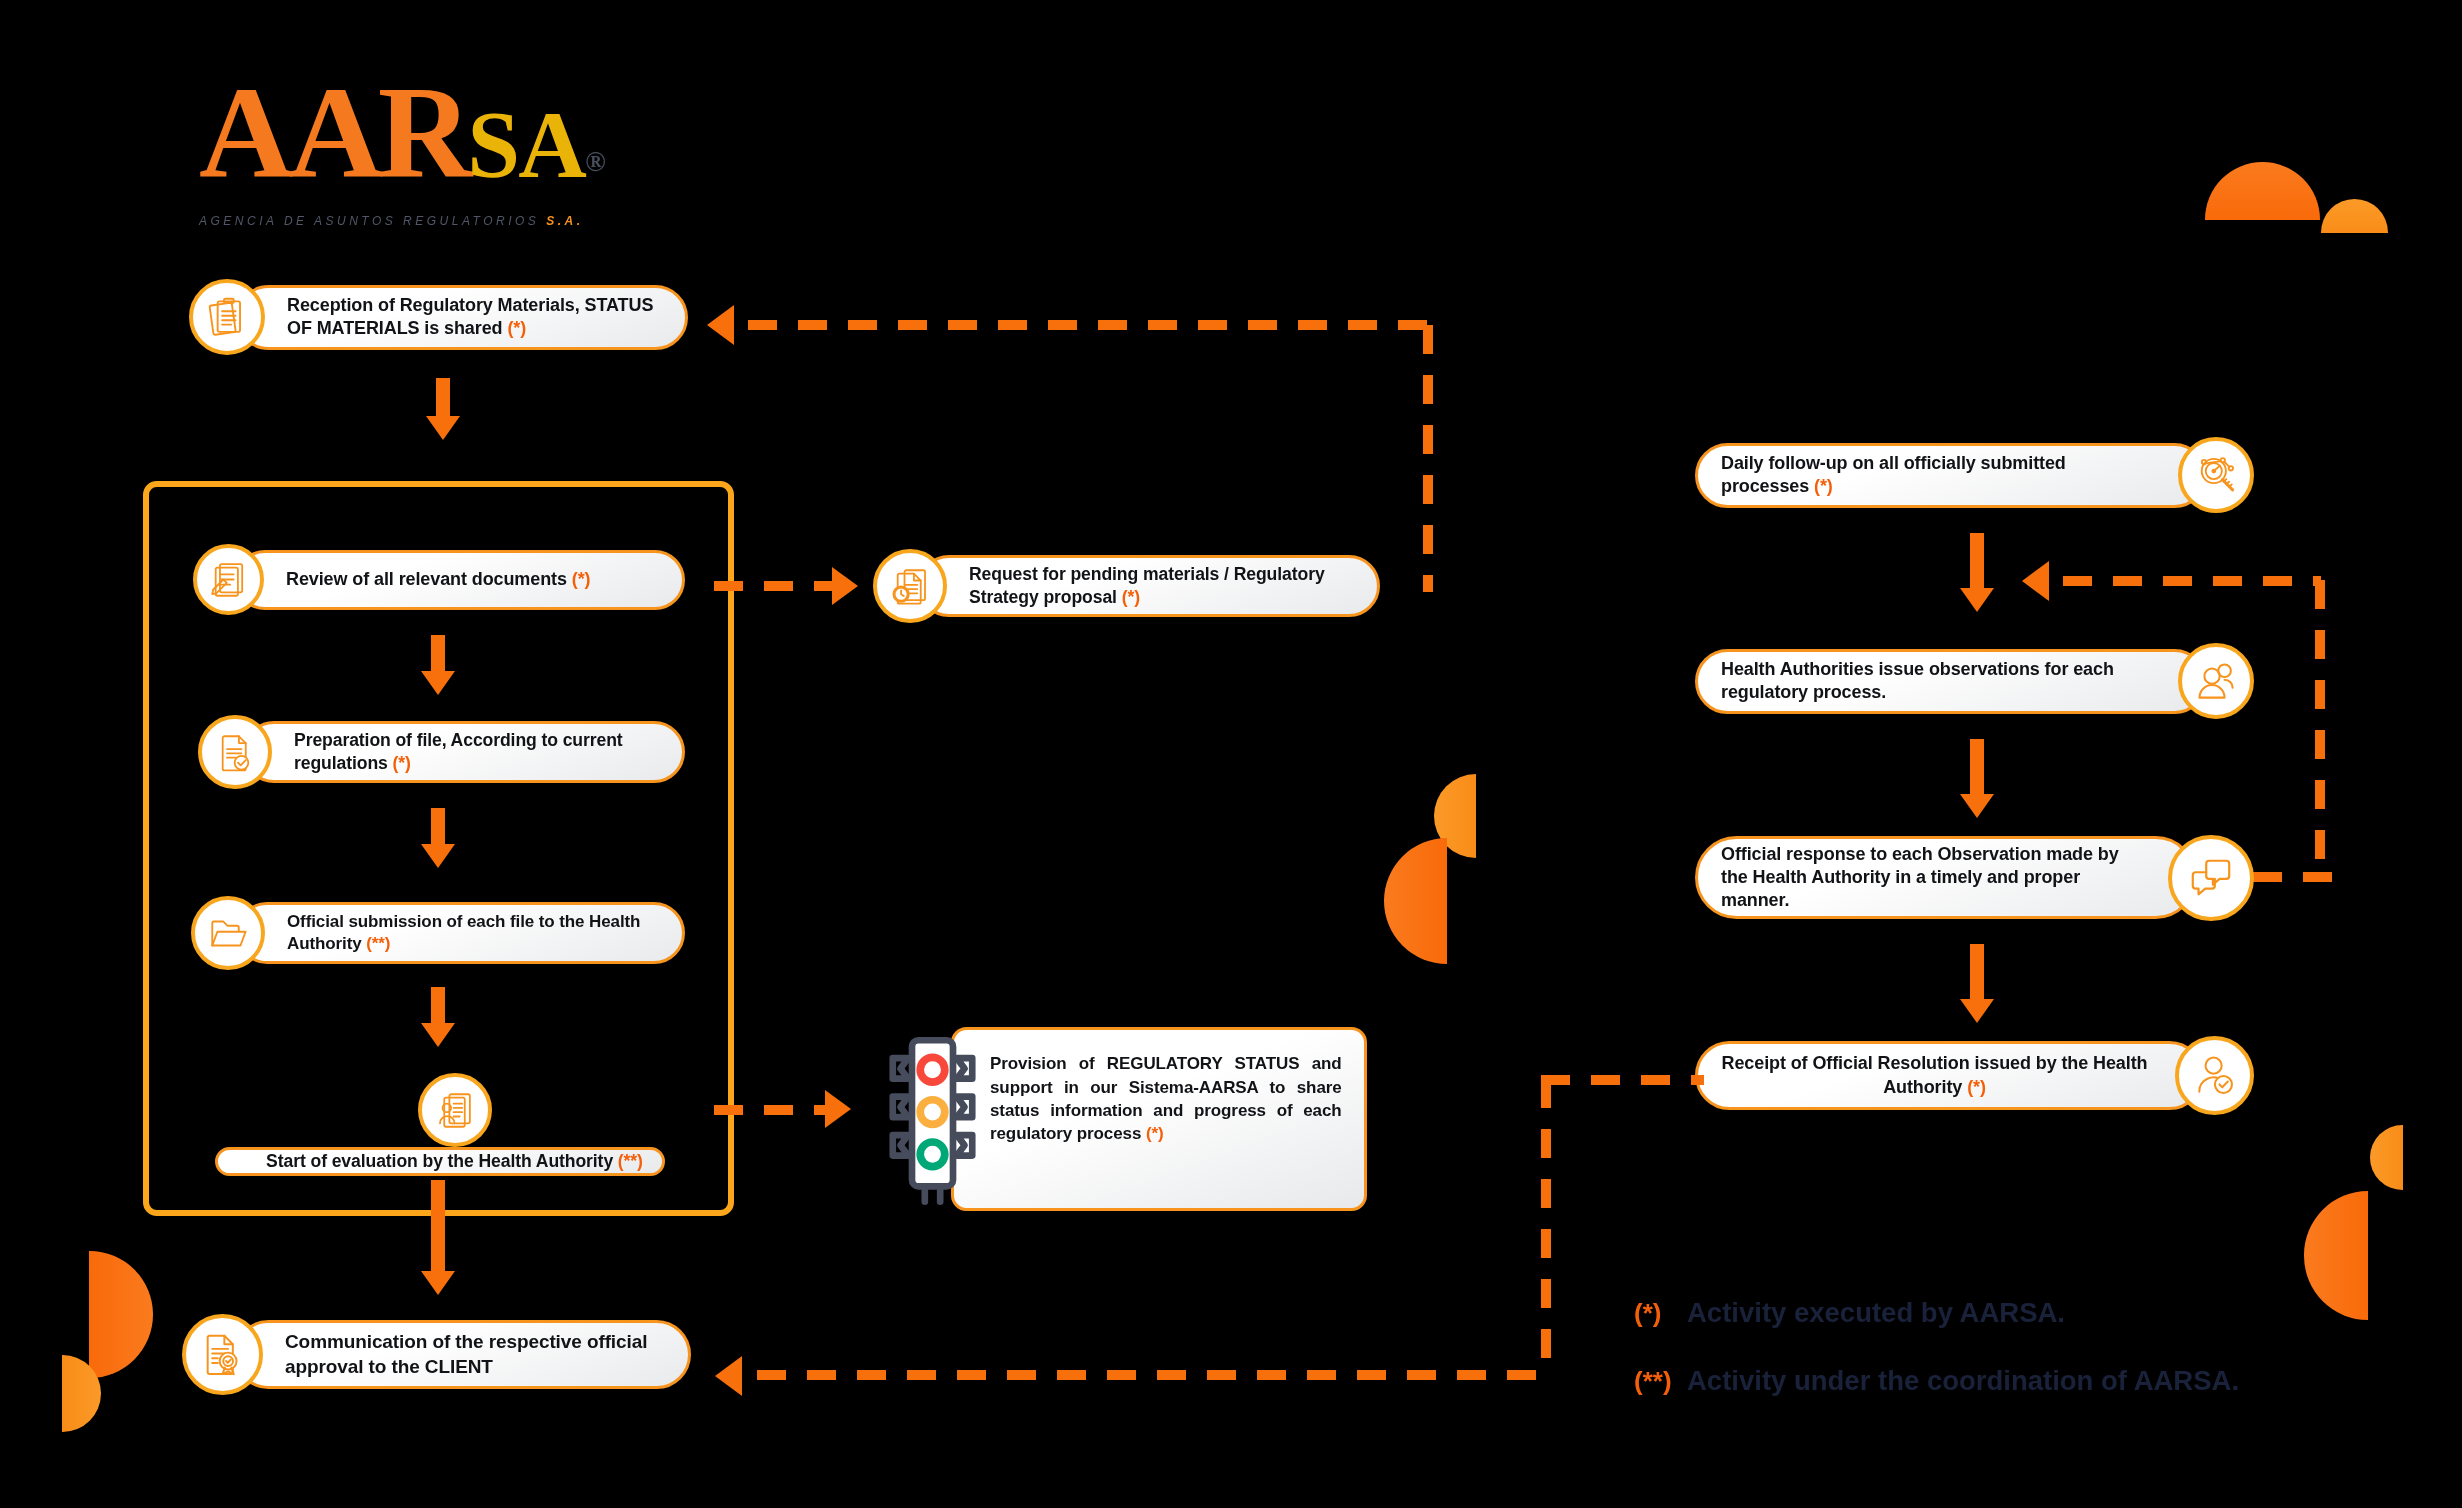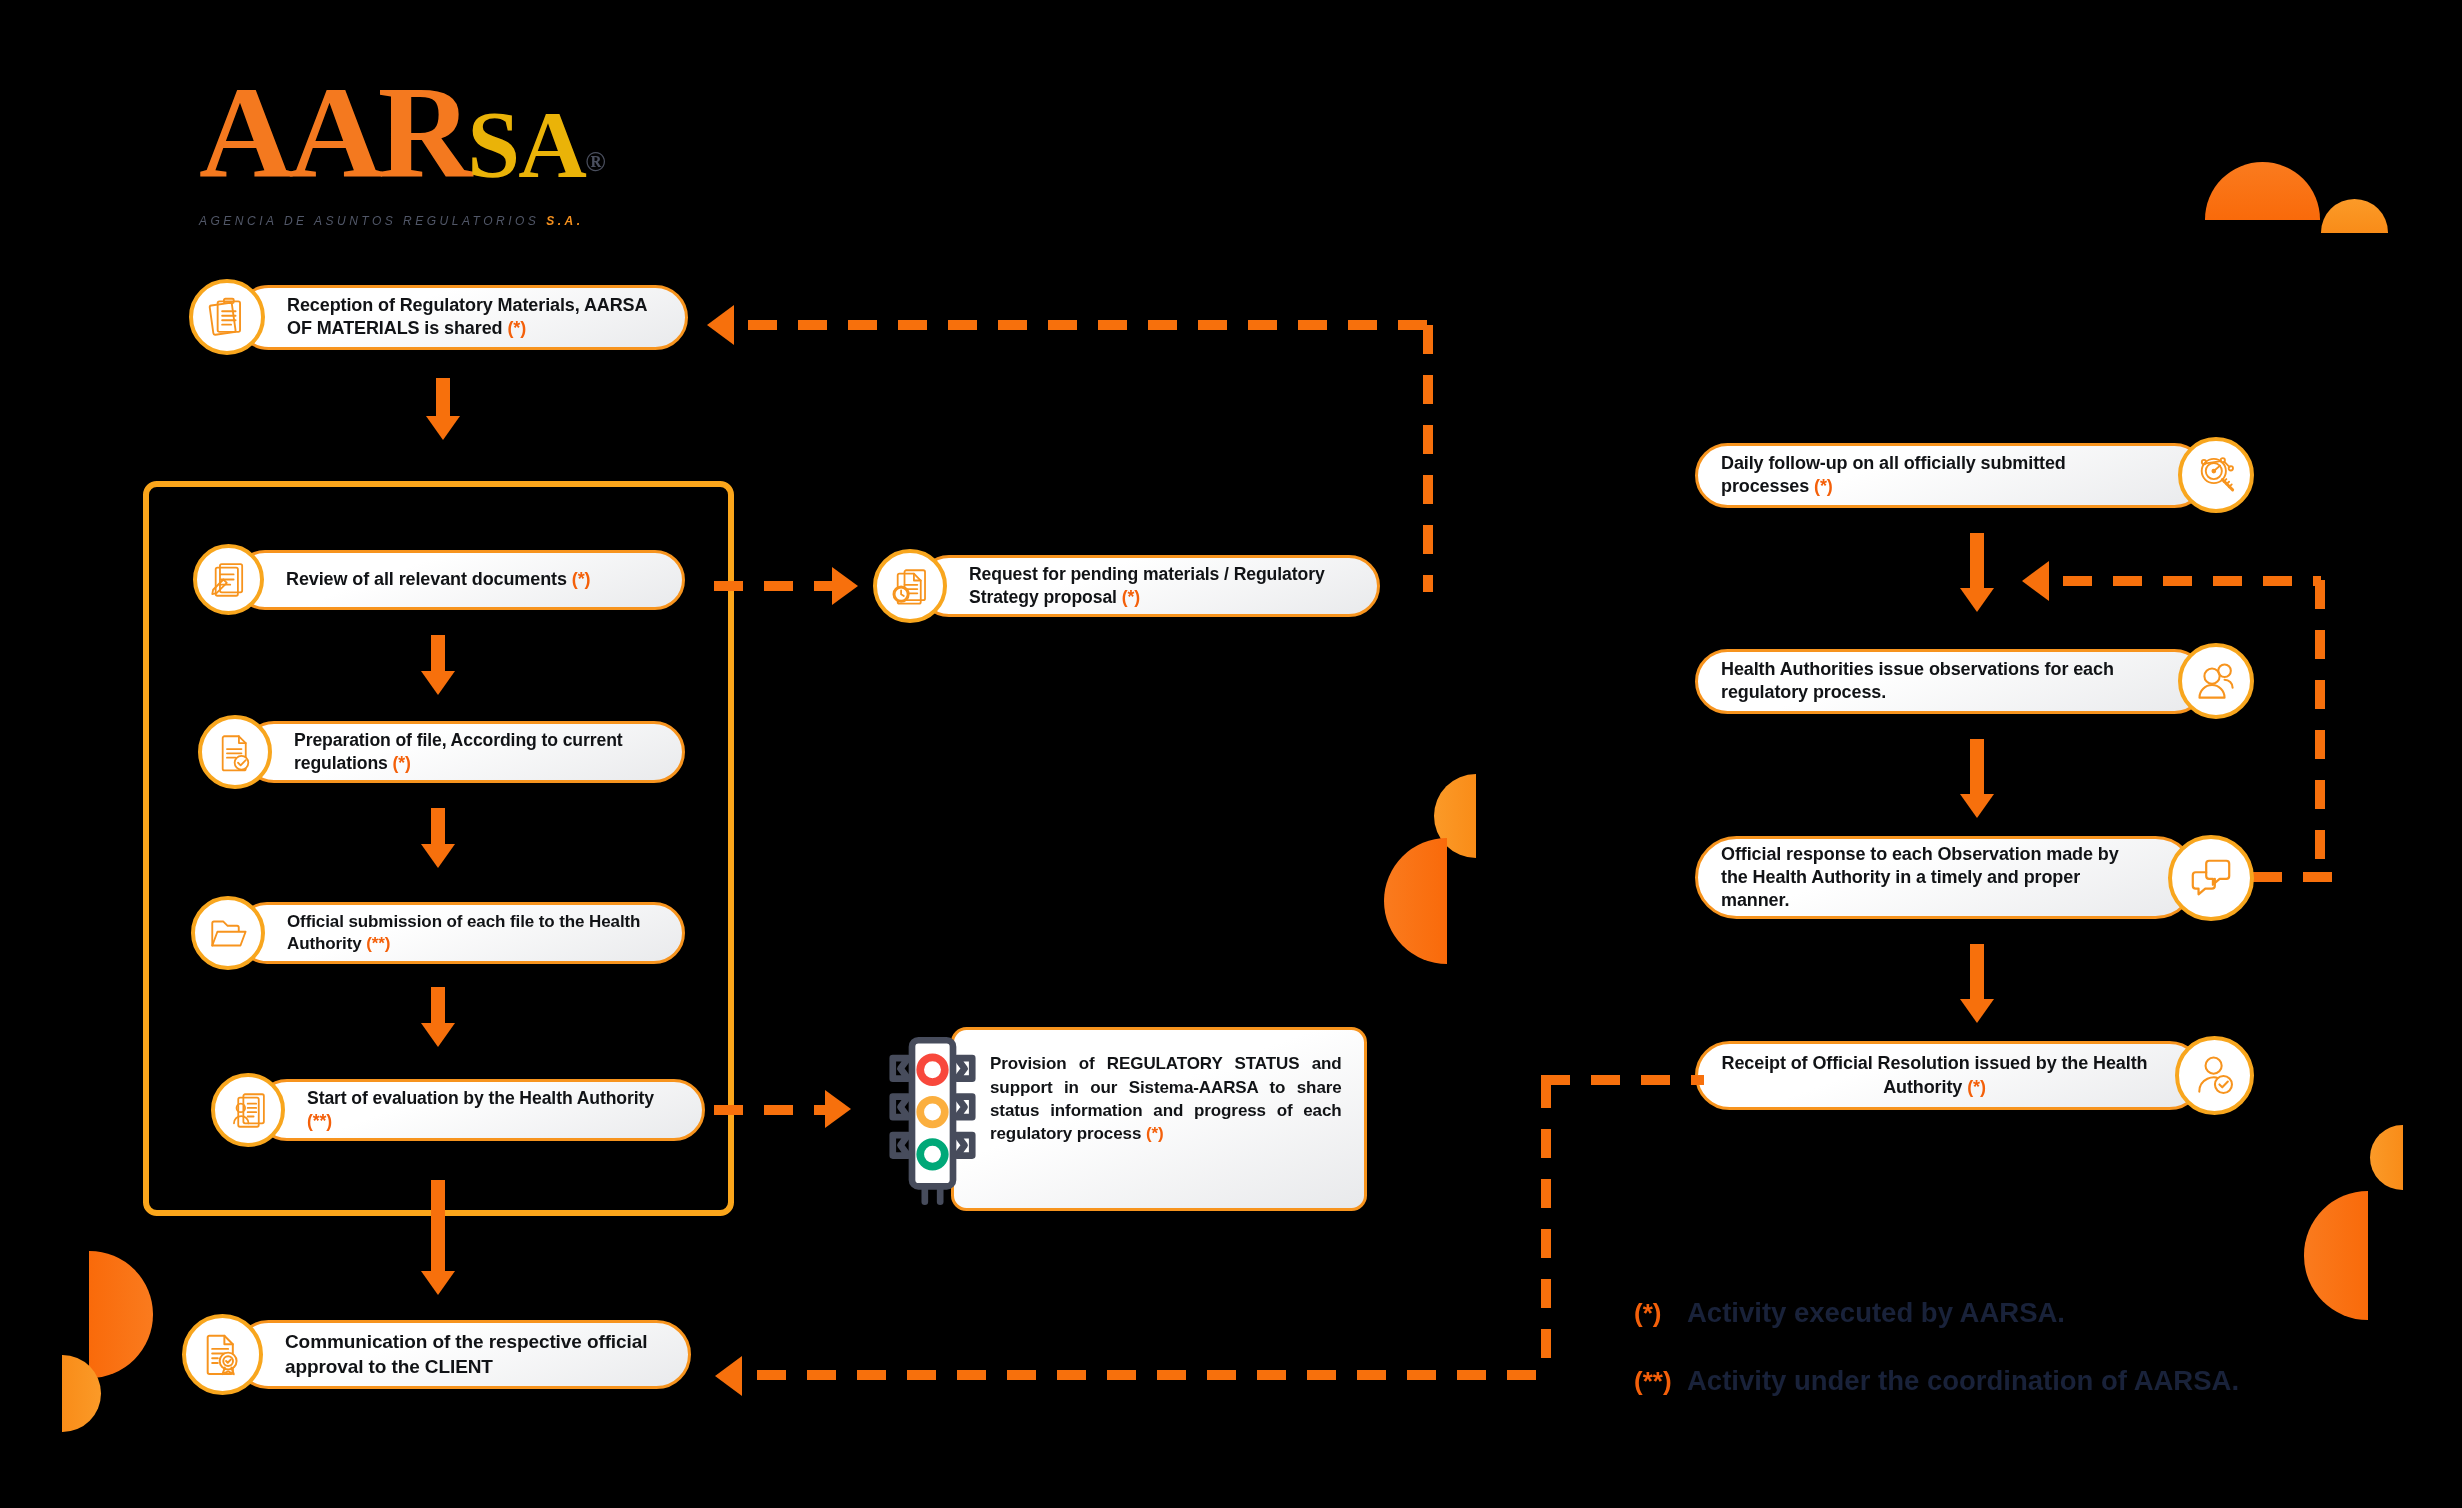--- a/index.html
+++ b/index.html
@@ -121,21 +121,21 @@
         <rect x="6" y="9" width="25" height="33" rx="2" transform="rotate(-8 18 25)"></rect>
         <rect x="13" y="6" width="25" height="34" rx="2"></rect>
         <rect x="20" y="3" width="11" height="5" rx="1.6"></rect>
         <line x1="18" y1="17" x2="33" y2="17"></line>
           <line x1="18" y1="22" x2="33" y2="22"></line>
         <line x1="18" y1="27" x2="33" y2="27"></line>
           <line x1="18" y1="32" x2="28" y2="32"></line>
       </svg>
     </div>
     <div class="body" style="height:65px;">
-      <div class="text" style="font-size:18px;"><span>Reception of Regulatory Materials, AARSA OF MATERIALS is shared </span><span class="star">(*)</span></div>
+      <div class="text" style="font-size:18px;"><span>Reception of Regulatory Materials, STATUS OF MATERIALS is shared </span><span class="star">(*)</span></div>
     </div>
   </div>
 
   <div class="sarrow" style="left:426px;top:378px;width:34px;height:62px;">
     <div class="shaft" style="left:10.3px;top:0;width:13.8px;height:41px;"></div>
     <div class="head" style="left:0;top:38px;border-left:17px solid transparent;border-right:17px solid transparent;border-top:24px solid #F7700C;"></div>
   </div>
 
   <div class="node left-icon" style="left:193px;top:544px;width:492px;height:71px;">
     <div class="badge" style="width:71px;height:71px;">
@@ -190,21 +190,21 @@
     <div class="body" style="height:62px;">
       <div class="text" style="font-size:17px;"><span>Official submission of each file to the Health Authority </span><span class="star">(**)</span></div>
     </div>
   </div>
 
   <div class="sarrow" style="left:421px;top:987px;width:34px;height:60px;">
     <div class="shaft" style="left:10.3px;top:0;width:13.8px;height:40px;"></div>
     <div class="head" style="left:0;top:36px;border-left:17px solid transparent;border-right:17px solid transparent;border-top:24px solid #F7700C;"></div>
   </div>
 
-  <div class="node left-icon" style="left:211px;top:1073px;width:494px;height:74px;">
+  <div class="node left-icon" style="left:193px;top:1073px;width:494px;height:74px;flex-direction:column;">
     <div class="badge" style="width:74px;height:74px;">
       <svg width="41" height="41" viewBox="0 0 48 48" fill="none" stroke="#F7941E" stroke-width="2.1" stroke-linecap="round" stroke-linejoin="round">
         <rect x="18" y="5" width="24" height="34" rx="2"></rect>
         <rect x="12" y="9" width="24" height="34" rx="2"></rect>
         <line x1="23" y1="16" x2="33" y2="16"></line>
           <line x1="23" y1="21" x2="33" y2="21"></line>
         <line x1="23" y1="26" x2="33" y2="26"></line>
           <line x1="23" y1="31" x2="30" y2="31"></line>
         <circle cx="15" cy="21" r="5"></circle>
         <path d="M7 39 a8.5 8.5 0 0 1 17 0"></path>

